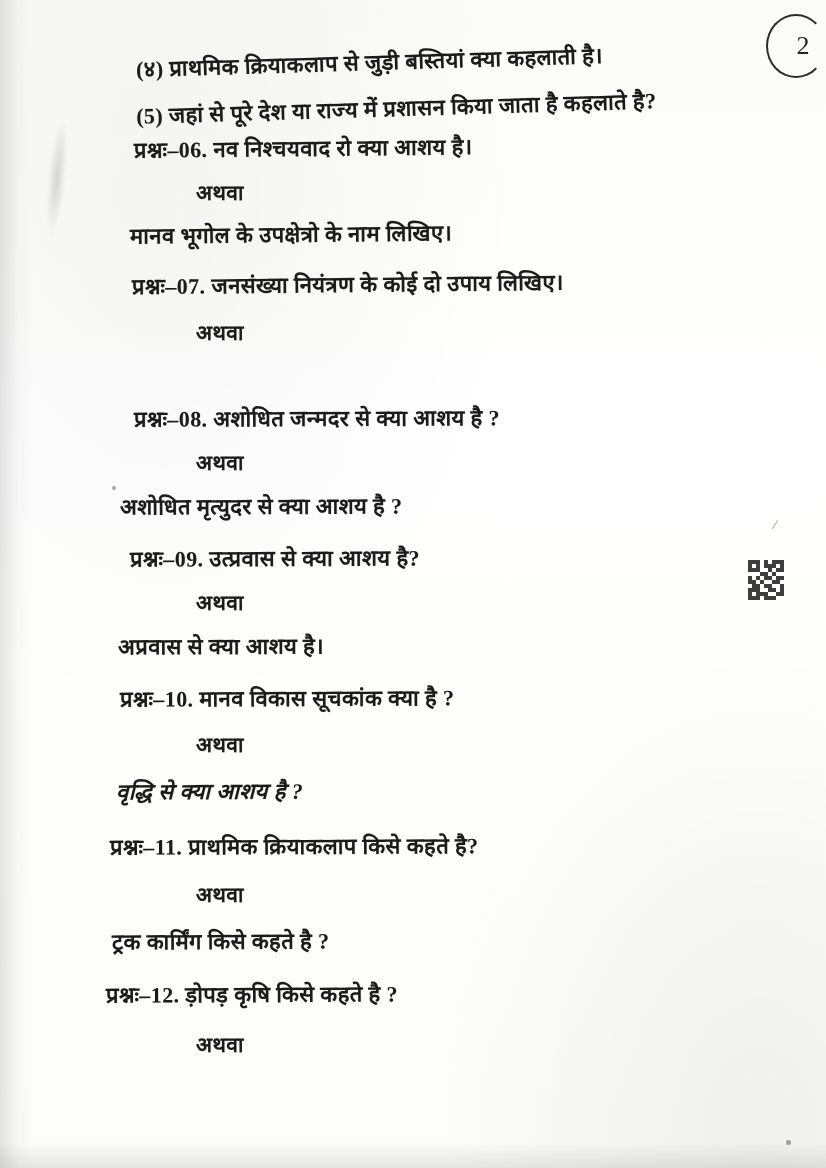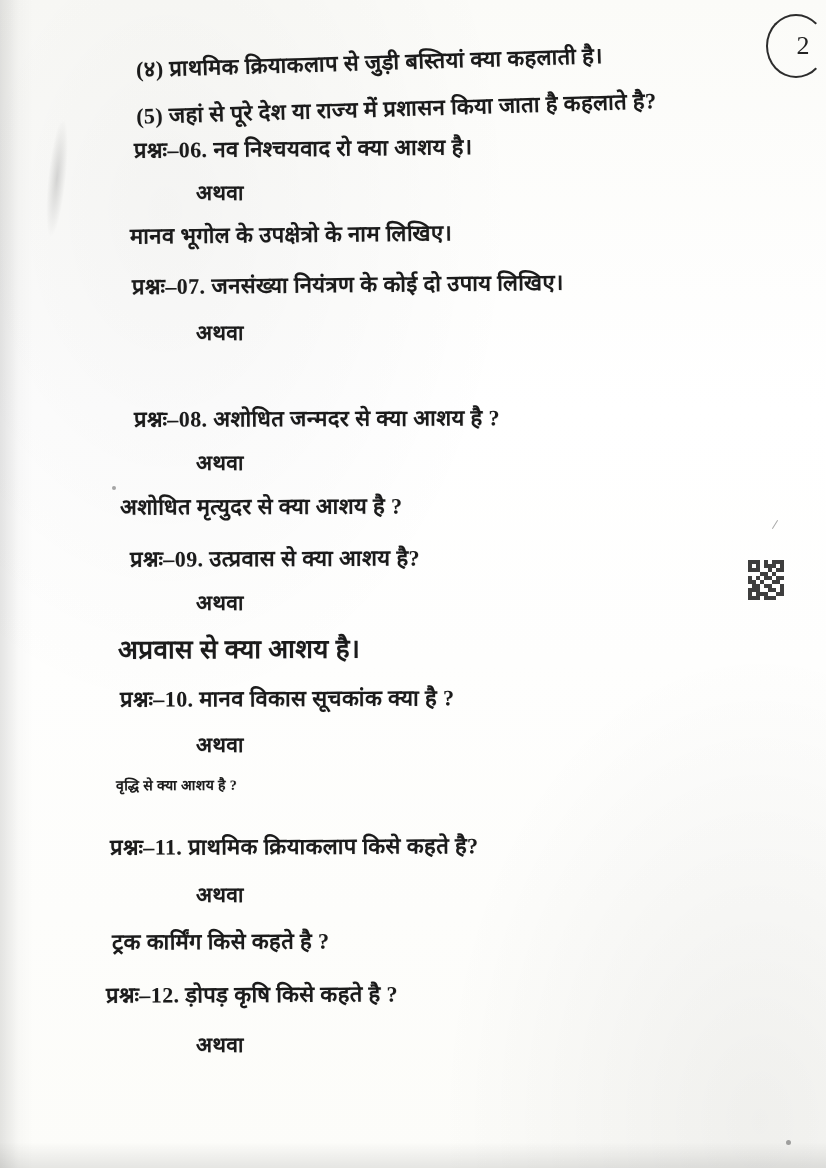--- a/index.html
+++ b/index.html
@@ -258,24 +258,24 @@
       <div class="line hw slant-3" style="left: 134px; top: 132px; font-size: 22px;">प्रश्नः–06. नव निश्चयवाद रो क्या आशय है।</div>
       <div class="line hw slant-4" style="left: 196px; top: 178px; font-size: 21px;">अथवा</div>
       <div class="line hw slant-3" style="left: 130px; top: 218px; font-size: 22px;">मानव भूगोल के उपक्षेत्रो के नाम लिखिए।</div>
       <div class="line hw slant-3" style="left: 132px; top: 268px; font-size: 22px;">प्रश्नः–07. जनसंख्या नियंत्रण के कोई दो उपाय लिखिए।</div>
       <div class="line hw slant-4" style="left: 196px; top: 318px; font-size: 21px;">अथवा</div>
       <div class="line hw slant-4" style="left: 134px; top: 402px; font-size: 22px;">प्रश्नः–08. अशोधित जन्मदर से क्या आशय है ?</div>
       <div class="line hw slant-4" style="left: 196px; top: 448px; font-size: 21px;">अथवा</div>
       <div class="line hw slant-4" style="left: 120px; top: 490px; font-size: 22px;">अशोधित मृत्युदर से क्या आशय है ?</div>
       <div class="line hw slant-4" style="left: 130px; top: 542px; font-size: 22px;">प्रश्नः–09. उत्प्रवास से क्या आशय है?</div>
       <div class="line hw slant-4" style="left: 196px; top: 588px; font-size: 21px;">अथवा</div>
-      <div class="line hw slant-4" style="left: 118px; top: 630px; font-size: 26px;">अप्रवास से क्या आशय है।</div>
+      <div class="line hw slant-4" style="left: 118px; top: 630px; font-size: 22px;">अप्रवास से क्या आशय है।</div>
       <div class="line hw slant-4" style="left: 120px; top: 682px; font-size: 22px;">प्रश्नः–10. मानव विकास सूचकांक क्या है ?</div>
       <div class="line hw slant-4" style="left: 196px; top: 730px; font-size: 21px;">अथवा</div>
-      <div class="line hw slant-4" style="left: 116px; top: 775px; font-size: 14px;">वृद्धि से क्या आशय है ?</div>
+      <div class="line hw slant-4" style="left: 116px; top: 775px; font-size: 22px; font-style: italic;">वृद्धि से क्या आशय है ?</div>
       <div class="line hw slant-4" style="left: 110px; top: 830px; font-size: 22px;">प्रश्नः–11. प्राथमिक क्रियाकलाप किसे कहते है?</div>
       <div class="line hw slant-4" style="left: 196px; top: 880px; font-size: 21px;">अथवा</div>
       <div class="line hw slant-4" style="left: 112px; top: 925px; font-size: 22px; text-align: center;">ट्रक कार्मिंग किसे कहते है ?</div>
       <div class="line hw slant-4" style="left: 106px; top: 978px; font-size: 22px;">प्रश्नः–12. ड़ोपड़ कृषि किसे कहते है ?</div>
       <div class="line hw slant-4" style="left: 196px; top: 1030px; font-size: 21px;">अथवा</div>
     </div>
 
 </div>
 
 </body></html>

